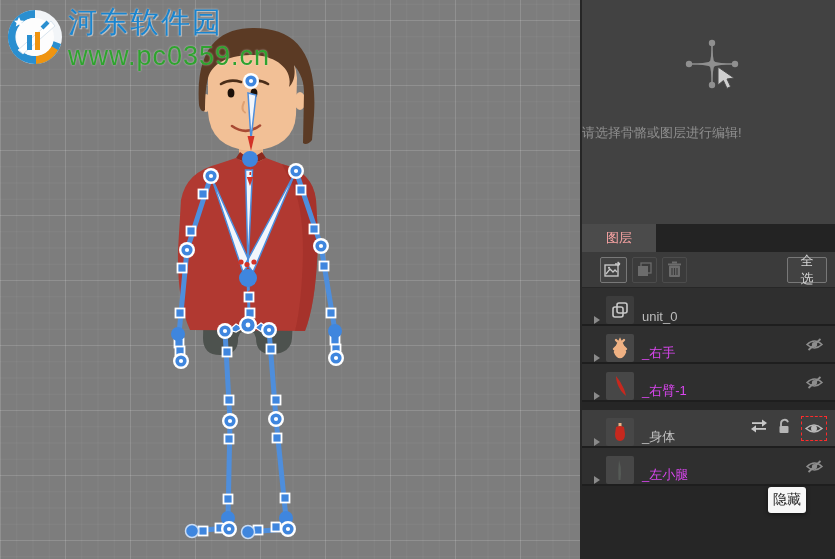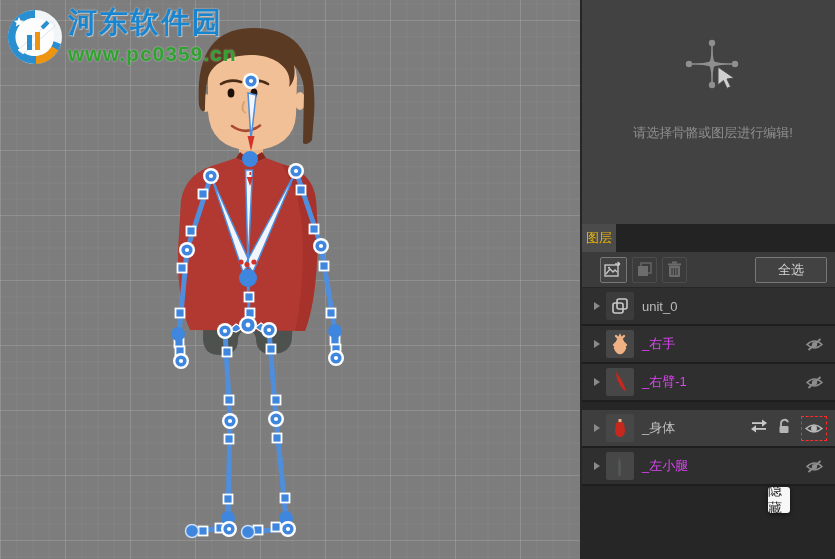--- a/index.html
+++ b/index.html
@@ -17,61 +17,61 @@
       linear-gradient(rgba(255,255,255,.11) 1px, transparent 1px),
       linear-gradient(90deg, rgba(255,255,255,.11) 1px, transparent 1px);
     background-size:16.25px 16.25px,16.25px 16.25px,65px 65px,65px 65px;
     background-position:0 3.75px,0 0,0 20px,0 0;
   }
   .rig-svg { position:absolute; left:0; top:0; }
 
   
   .watermark { position:absolute; left:6px; top:8px; display:flex; align-items:flex-start; z-index:5; }
   .wm-text { margin-left:4px; line-height:1; }
-  .wm-name { font-size:29px; font-weight:bold; color:#1a85cf; letter-spacing:2px;
+  .wm-name { font-size:29px; font-weight:normal; color:#1a85cf; letter-spacing:2px;
              text-shadow:0 0 2px rgba(255,255,255,.65), 1px 1px 0 rgba(255,255,255,.4); }
-  .wm-url  { margin-top:6px; font-size:21px; font-weight:bold; color:#2fa32f; letter-spacing:1px;
+  .wm-url  { margin-top:6px; font-size:27px; font-weight:normal; color:#2fa32f; letter-spacing:1px;
              text-shadow:0 0 2px rgba(255,255,255,.6); }
 
   
   .panel { position:relative; width:255px; height:559px; background:#424242;
            border-left:2px solid #262626; display:flex; flex-direction:column; }
   .preview { position:relative; height:224px; background:#424242; }
-  .preview-msg { position:absolute; left:0; right:0; top:124px; text-align:center;
-                 color:#8f8f8f; font-size:13px;padding-left:9px; }
+  .preview-msg { position:absolute; left:0; right:0; top:124px; text-align:left;
+                 color:#8f8f8f; font-size:13px; }
   .move-icon { position:absolute; left:95px; top:36px; }
 
   .tabbar { height:28px; background:#232323; display:flex; align-items:stretch; }
-  .tab { padding:0 4px; background:#4b4b4b; color:#eab308; font-size:13px;
+  .tab { padding:0 24px; background:#4b4b4b; color:#fca5a5; font-size:13px;
          display:flex; align-items:center; }
 
   .ltoolbar { height:36px; background:#3b3b3b; border-bottom:1px solid #272727;
               display:flex; align-items:center; padding:0 8px; }
   .tbtn { height:26px; border:1px solid #787878; border-radius:2px; background:#424242;
           color:#d5d5d5; font-size:13px; display:flex; align-items:center;
           justify-content:center; padding:0 9px; }
   .tbtn.icon-btn { width:27px; padding:0; margin-left:10px; }
   .tbtn.ghost { border-color:#4c4c4c; background:transparent; margin-left:5px; width:25px; padding:0; }
-  .tbtn.select-all { margin-left:auto; width:72px; }
+  .tbtn.select-all { margin-left:auto; width:40px; }
 
   .rows { flex:1; background:#262626; overflow:hidden; }
   .lrow { position:relative; height:38px; background:#2f2f2f; border-bottom:2px solid #1e1e1e;
-          display:flex; align-items:center; padding-left:12px; }
+          display:flex; align-items:flex-end; padding-left:12px; }
   .lrow.hl { background:#3e3e3e;margin-top:8px; }
   .tri { width:0; height:0; border-left:6px solid #8a8a8a;
          border-top:4px solid transparent; border-bottom:4px solid transparent;
          margin-right:6px; flex:none; }
   .thumb { width:28px; height:28px; background:#474747; border-radius:2px; flex:none;
            margin-right:8px; display:flex; align-items:center; justify-content:center; overflow:hidden; }
   .lname { color:#d946ef; font-size:13px; }
   .row-icons { position:absolute; right:8px; top:0; bottom:0; display:flex; align-items:center; gap:9px; }
   .eyebox { position:relative; width:26px; height:25px; display:flex; align-items:center; justify-content:center; }
   .eyebox.marked { outline:1px dashed #ff2b2b; outline-offset:-1px; }
 
-  .tooltip { position:absolute; left:186px; top:487px; width:22px; height:26px; z-index:20;
+  .tooltip { position:absolute; left:186px; top:487px; width:38px; height:26px; z-index:20;
              background:#f7f7f7; border-radius:3px; box-shadow:0 1px 4px rgba(0,0,0,.55);
              color:#1e1e1e; font-size:14px; display:flex; align-items:center; justify-content:center; }
 </style>
 </head>
 <body>
 
 <div class="app">
 
   <div class="canvas">
 

